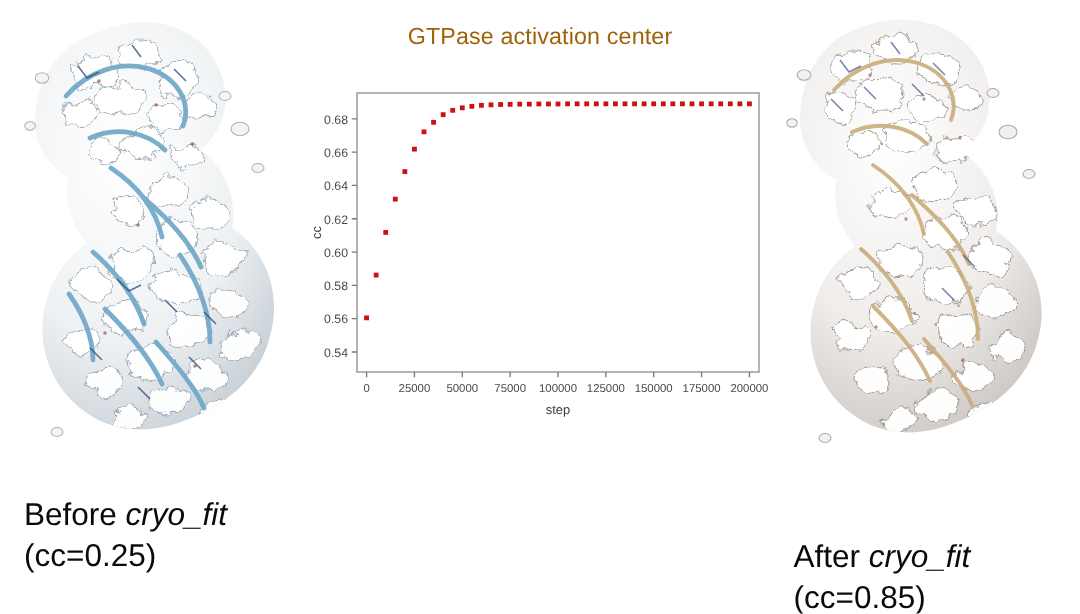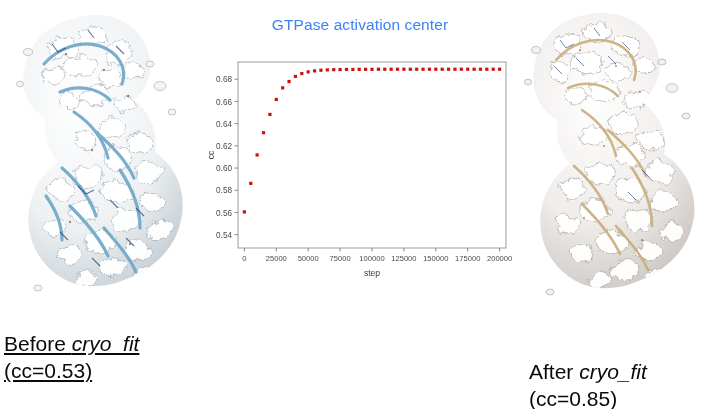--- a/index.html
+++ b/index.html
@@ -18,35 +18,35 @@
   .struct-right{left:510px;}
   .struct svg{display:block;width:100%;height:100%;}
 
   
   .chart-panel{
     position:absolute;left:205px;top:8px;width:310px;height:290px;
   }
   .chart-title{
     position:absolute;left:0;top:8px;width:310px;
     text-align:center;
-    font-size:15.5px;color:#3b82f6;letter-spacing:.1px;
+    font-size:15.5px;color:#a16207;letter-spacing:.1px;
     font-family:"Liberation Sans", sans-serif;
   }
   .plot-wrap{position:absolute;left:0;top:40px;width:310px;height:250px;}
   .plot-wrap svg{display:block;}
 
   
   .caption{
     position:absolute;
     font-size:21px;color:#0a0a0a;line-height:1.30;
     font-family:"Liberation Sans", sans-serif;
     white-space:nowrap;
   }
   .caption .ital{font-style:italic;}
-  .caption-left{left:4px;top:330px;text-decoration:underline;}
+  .caption-left{left:16px;top:330px;}
   .caption-right{left:529px;top:330px;margin-top:28px;}
   .cap-line2{display:block;}
 </style>
 </head>
 <body>
 
 <div class="stage">
 
   <div class="struct struct-left">
     <svg viewBox="0 0 210 320" xmlns="http://www.w3.org/2000/svg">
@@ -334,21 +334,21 @@
             <rect x="280.25714285714287" y="19.617910447761254" width="3.2" height="3.2" fill="#cc1111"></rect>
             <rect x="286.63809523809516" y="19.617910447761254" width="3.2" height="3.2" fill="#cc1111"></rect>
             <rect x="293.01904761904757" y="19.617910447761254" width="3.2" height="3.2" fill="#cc1111"></rect>
           </g>
         </svg>
     </div>
   </div>
 
   <div class="caption caption-left">
     <span>Before </span><span class="ital">cryo_fit</span>
-    <span class="cap-line2">(cc=0.53)</span>
+    <span class="cap-line2">(cc=0.25)</span>
   </div>
 
   <div class="caption caption-right">
     <span>After </span><span class="ital">cryo_fit</span>
     <span class="cap-line2">(cc=0.85)</span>
   </div>
 
 </div>
 
 </body></html>

